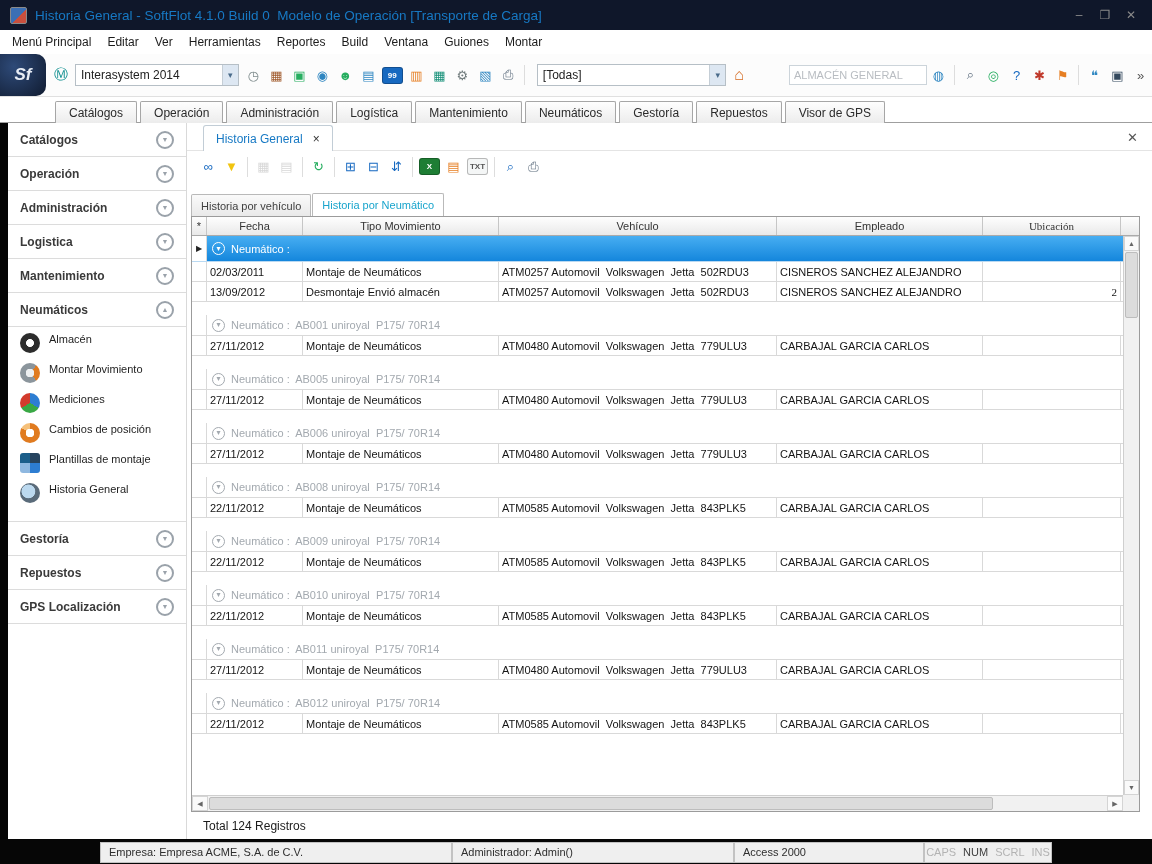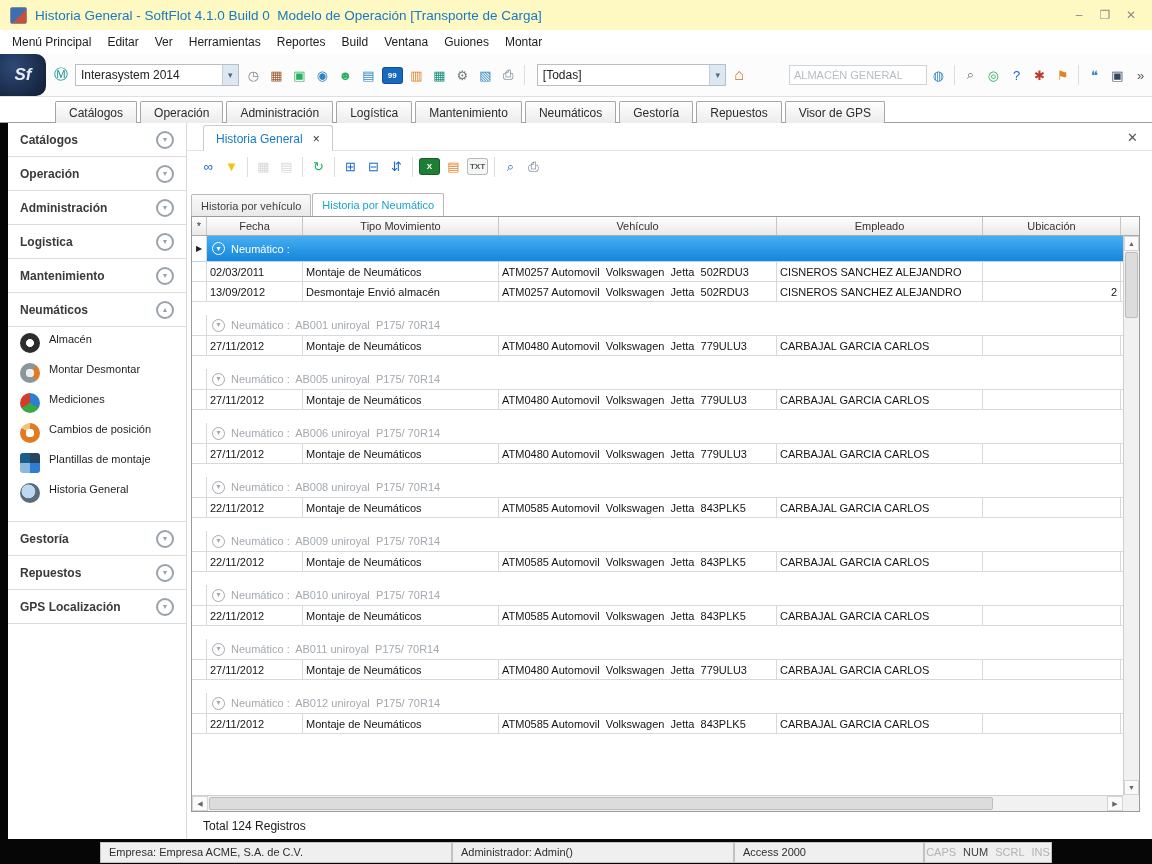--- a/index.html
+++ b/index.html
@@ -1,20 +1,20 @@
 <!DOCTYPE html>
 <html><head>
 <meta charset="utf-8">
 <style>
   html,body{margin:0;padding:0;background:#000;}
   body{width:1152px;height:864px;overflow:hidden;font-family:"Liberation Sans",sans-serif;cursor:default;}
   .app{width:1152px;height:864px;background:#fff;position:relative;overflow:hidden;}
 
   
-  .titlebar{height:30px;display:flex;align-items:center;padding:0 8px 0 10px;background:#fef9c3;}
+  .titlebar{height:30px;display:flex;align-items:center;padding:0 8px 0 10px;background:#0f172a;}
   .app-ico{width:15px;height:15px;background:linear-gradient(135deg,#3b6fb5 55%,#c94f3d 55%);border:1px solid #8a8a8a;border-radius:2px;flex:none;}
   .wtitle{margin-left:8px;color:#1779c4;font-size:13.5px;flex:1;white-space:pre;overflow:hidden;}
   .ctl{width:26px;text-align:center;color:#8a8a8a;font-size:12px;}
 
   
   .menubar{height:24px;display:flex;align-items:center;padding-left:4px;background:#fff;}
   .menu-item{padding:0 8px;font-size:12px;color:#1c1c1c;}
 
   
   .toolbar{height:42px;display:flex;align-items:center;background:#fcfcfc;border-bottom:1px solid #e0e0e0;}
@@ -77,21 +77,21 @@
 
   
   .grid{flex:1;position:relative;margin:0 12px 0 4px;border:1px solid #9b9b9b;background:#fff;min-height:0;}
   .grid-header{display:flex;height:19px;background:linear-gradient(#fefefe,#e9e9e9);border-bottom:1px solid #aaa;box-sizing:border-box;}
   .gh-cell{display:flex;align-items:center;justify-content:center;font-size:11px;color:#333;border-right:1px solid #c6c6c6;box-sizing:border-box;}
   .col-ind{width:15px;flex:none;}
   .col-fecha{width:96px;flex:none;}
   .col-tipo{width:196px;flex:none;}
   .col-vehiculo{width:278px;flex:none;}
   .col-empleado{width:206px;flex:none;}
-  .col-ubicacion{width:138px;flex:none;}
+  .col-ubicacion{width:138px;flex:none;font-family:Liberation Serif, serif;}
   .grid-body{position:absolute;top:19px;left:0;right:16px;bottom:16px;overflow:hidden;}
   .data-row{display:flex;height:20px;border-bottom:1px solid #d9d9d9;box-sizing:border-box;}
   .cell{display:flex;align-items:center;font-size:11px;color:#151515;padding:4px 3px;border-right:1px solid #d9d9d9;box-sizing:border-box;white-space:pre;overflow:hidden;}
   .cell.col-ind{padding:0;justify-content:center;}
   .cell.num{justify-content:flex-end;}
   .group-row{display:flex;height:21px;border-bottom:1px solid #d9d9d9;box-sizing:border-box;}
   .group-row .col-ind{border-right:1px solid #d9d9d9;display:flex;align-items:center;justify-content:center;box-sizing:border-box;}
   .group-band{flex:1;display:flex;align-items:center;gap:6px;padding-left:5px;color:#a3a9af;min-width:0;}
   .group-arrow{width:13px;height:13px;border:1px solid #a3a9af;border-radius:50%;display:flex;align-items:center;justify-content:center;flex:none;box-sizing:border-box;}
   .group-arrow::after{content:"▾";font-size:8px;line-height:1;}
@@ -236,21 +236,21 @@
           <span class="sb-label">Neumáticos</span>
           <span class="sb-circle up"></span>
         </div>
         <div class="sb-items">
           <div class="sb-item">
             <span class="sb-ico tire-icon"></span>
             <span class="sb-item-label">Almacén</span>
           </div>
           <div class="sb-item">
             <span class="sb-ico mount-dismount-icon"></span>
-            <span class="sb-item-label">Montar Desmontar</span>
+            <span class="sb-item-label">Montar Movimiento</span>
           </div>
           <div class="sb-item">
             <span class="sb-ico measurements-icon"></span>
             <span class="sb-item-label">Mediciones</span>
           </div>
           <div class="sb-item">
             <span class="sb-ico position-change-icon"></span>
             <span class="sb-item-label">Cambios de posición</span>
           </div>
           <div class="sb-item">

